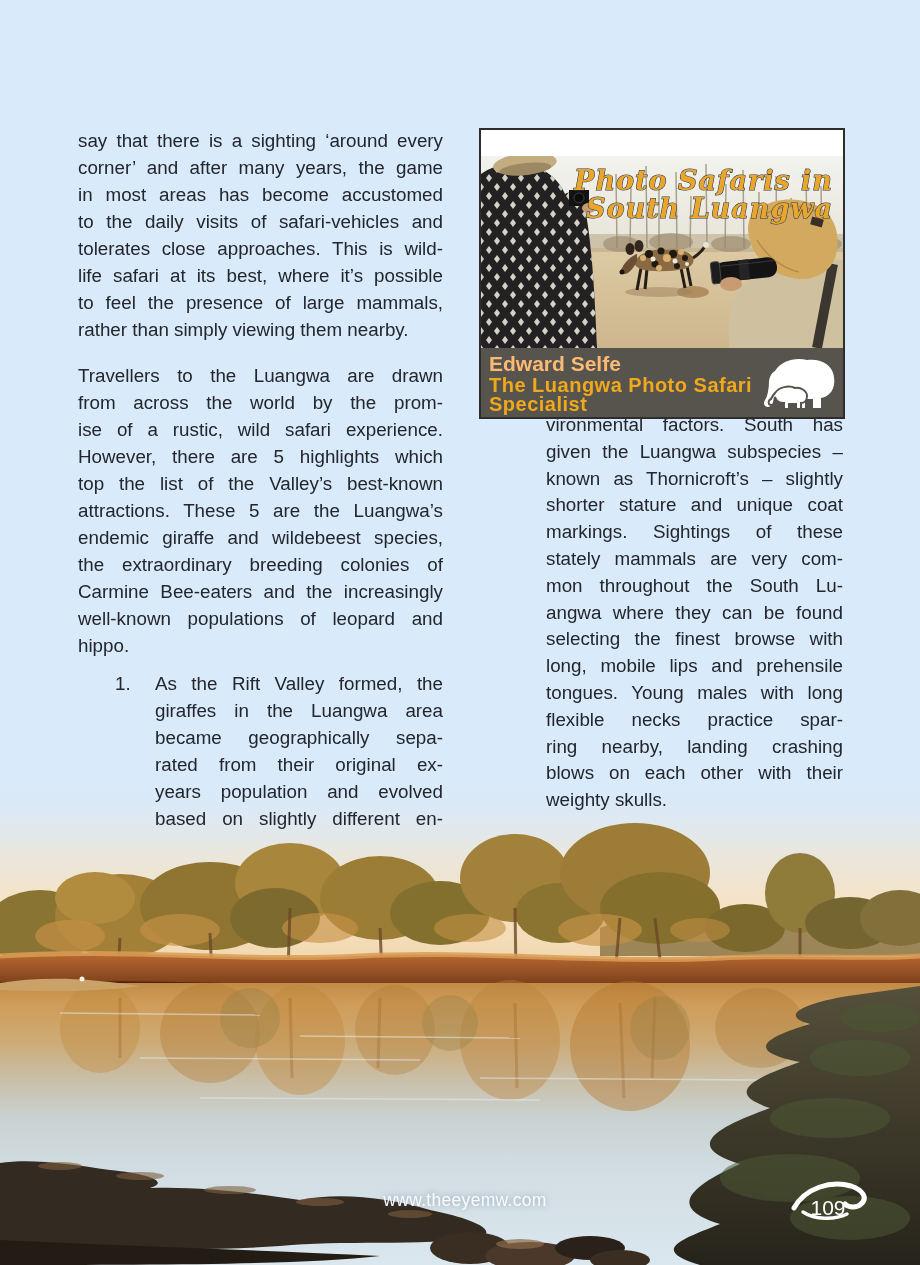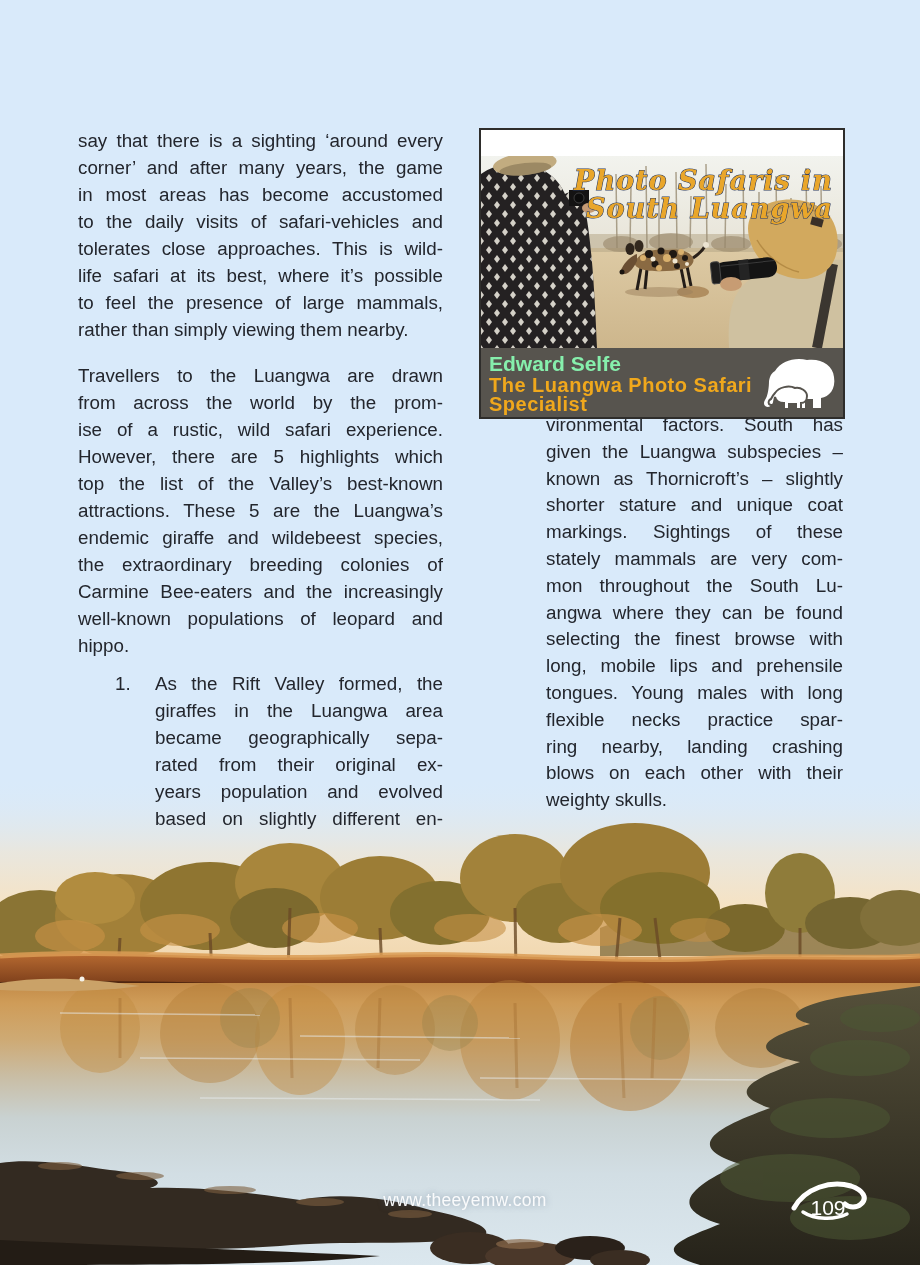--- a/index.html
+++ b/index.html
@@ -21,21 +21,21 @@
   
   .ad { position:absolute; left:479px; top:128px; width:362px; border:2px solid #2e2d2b; background:#fff; }
   .ad-photo { position:relative; width:362px; height:192px; overflow:hidden;margin-top:26px; }
   .ad-photo svg { display:block; }
   .ad-script {
     font-family:"DejaVu Serif", serif; font-style:italic; font-weight:bold;
     font-size:27px; letter-spacing:1px;
     fill:#e9a62a; stroke:#26365c; stroke-width:1.1px; paint-order:stroke;
   }
   .ad-bar { position:relative; height:69px; background:#57544e; box-sizing:border-box; padding:4px 8px; overflow:hidden; }
-  .ad-name { font-size:21px; font-weight:bold; color:#86efac; line-height:24px; }
+  .ad-name { font-size:21px; font-weight:bold; color:#fdba74; line-height:24px; }
   .ad-tagline { font-size:20px; font-weight:bold; color:#f0a81c; letter-spacing:.5px; line-height:19px; }
   .ad-site { font-size:14.5px; color:#fef9c3; letter-spacing:1.5px; line-height:19px; }
   .elephant { position:absolute; right:4px; bottom:4px; width:78px; height:58px; }
   
   .landscape { position:absolute; left:0; top:778px; width:920px; height:487px; }
   
   .footer-url {
     position:absolute; left:325px; top:1190px; width:280px; text-align:center;
     color:#fafbfc; font-size:17.5px; letter-spacing:.3px;
     text-shadow:0 0 6px rgba(80,100,125,.55);

